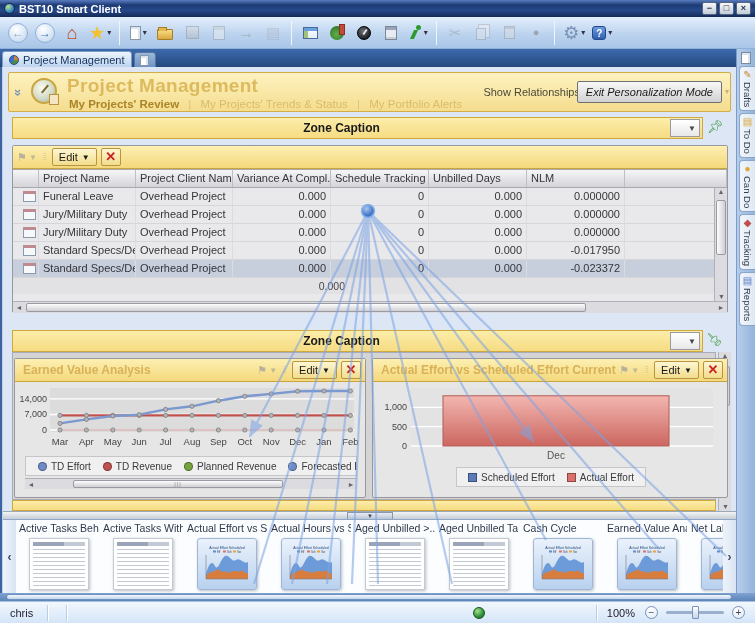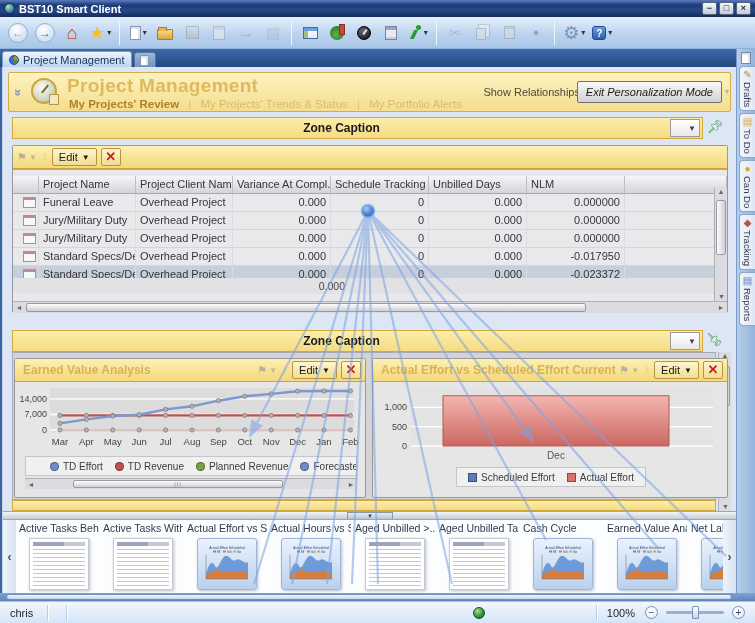--- a/index.html
+++ b/index.html
@@ -94,39 +94,39 @@
   .pgrip{color:#d8c88a;font-size:9px;letter-spacing:-1px;margin-right:6px;}
   .editbtn{height:18px;padding:0 6px;background:linear-gradient(#fdf6d2,#f2dd8c);border:1px solid #b89440;border-radius:2px;
            font-size:11px;color:#1a1a1a;display:flex;align-items:center;gap:4px;}
   .editbtn .da{font-size:8px;}
   .pclose{width:20px;height:18px;margin-left:4px;background:linear-gradient(#fdf6d2,#f2dd8c);border:1px solid #b89440;border-radius:2px;
           color:#cc1f1f;font-weight:bold;font-size:13px;line-height:16px;text-align:center;}
 
   
   .gridwrap{left:13px;top:169px;width:714px;height:132px;background:#e9e9eb;border-top:1px solid #aaa;position:absolute;overflow:hidden;}
   .trow,.thead{display:grid;grid-template-columns:26px 97px 97px 98px 98px 98px 98px 1fr;font-size:11px;color:#35353a;}
-  .thead{height:18px;background:linear-gradient(#f6f6f8,#d4d4d9);border-bottom:1px solid #a8a8ae;margin-top:6px;}
+  .thead{height:18px;background:linear-gradient(#f6f6f8,#d4d4d9);border-bottom:1px solid #a8a8ae;}
   .thead div{padding:2px 4px;border-right:1px solid #bdbdc3;white-space:nowrap;overflow:hidden;}
   .trow{height:18px;background:#e9e9eb;border-bottom:1px solid #d6d6da;}
   .trow div{padding:2px 4px;border-right:1px solid #dcdce0;white-space:nowrap;overflow:hidden;}
   .trow .num{text-align:right;}
   .trow.sel{background:#c7cfdd;}
   .rowico{width:13px;height:11px;margin:1px 0 0 6px;background:#f6f8fa;border:1px solid #8a9aae;border-top:3px solid #c08a8e;padding:0 !important;}
   .sumrow{position:absolute;left:0;top:108px;width:714px;height:16px;background:#e2e2e5;font-size:10.5px;color:#45454a;}
   .sumrow span{position:absolute;left:242px;width:90px;text-align:right;top:2px;}
   .vscroll{position:absolute;background:#dcdce0;border-left:1px solid #b0b0b6;font-size:7px;color:#666;text-align:center;}
   .vthumb{position:absolute;left:1px;right:1px;background:linear-gradient(90deg,#fdfdfd,#cfcfd4);border:1px solid #9a9aa2;border-radius:2px;}
   .hscrollbar{position:absolute;background:#dcdce0;border-top:1px solid #b0b0b6;}
   .hthumb{position:absolute;top:1px;bottom:1px;background:linear-gradient(#fdfdfd,#cfcfd4);border:1px solid #9a9aa2;border-radius:2px;
           display:flex;align-items:center;justify-content:center;font-size:6px;color:#888;letter-spacing:1px;}
   .harr{position:absolute;top:0;bottom:0;width:12px;font-size:7px;color:#666;display:flex;align-items:center;justify-content:center;}
 
   
   .zone2body{left:12px;top:352px;width:704px;height:148px;background:#d4d4d4;border:1px solid #aab;}
-  .legend{background:#f0f0f0;border:1px solid #c6c6ca;display:flex;align-items:center;gap:12px;font-size:10px;color:#3a3a3e;padding:0 24px;overflow:hidden;white-space:nowrap;}
+  .legend{background:#f0f0f0;border:1px solid #c6c6ca;display:flex;align-items:center;gap:12px;font-size:10px;color:#3a3a3e;padding:0 12px;overflow:hidden;white-space:nowrap;}
   .ldot{display:inline-block;width:9px;height:9px;border-radius:50%;margin-right:4px;vertical-align:-1px;border:1px solid rgba(0,0,0,.35);}
   .lsq{display:inline-block;width:9px;height:9px;margin-right:4px;vertical-align:-1px;border:1px solid rgba(0,0,0,.35);}
 
   
   .yellowstrip{left:12px;top:500px;width:704px;height:11px;background:linear-gradient(#fcedaa,#f6dc82);border:1px solid #cfa93c;}
   .splitter{left:3px;top:511px;width:733px;height:8px;background:linear-gradient(#f4f4f4,#c6cdd8);border-top:1px solid #9aa8bc;}
   .splitgrip{position:absolute;left:344px;top:0;width:46px;height:8px;background:linear-gradient(#e8edf4,#b8c4d4);border:1px solid #8a98ac;
              font-size:6px;color:#445;text-align:center;line-height:6px;}
   .gallery{left:3px;top:519px;width:733px;height:74px;background:#fbfdff;border-top:1px solid #8fa8c8;overflow:hidden;}
   .gitems{position:absolute;left:16px;top:2px;display:flex;}

